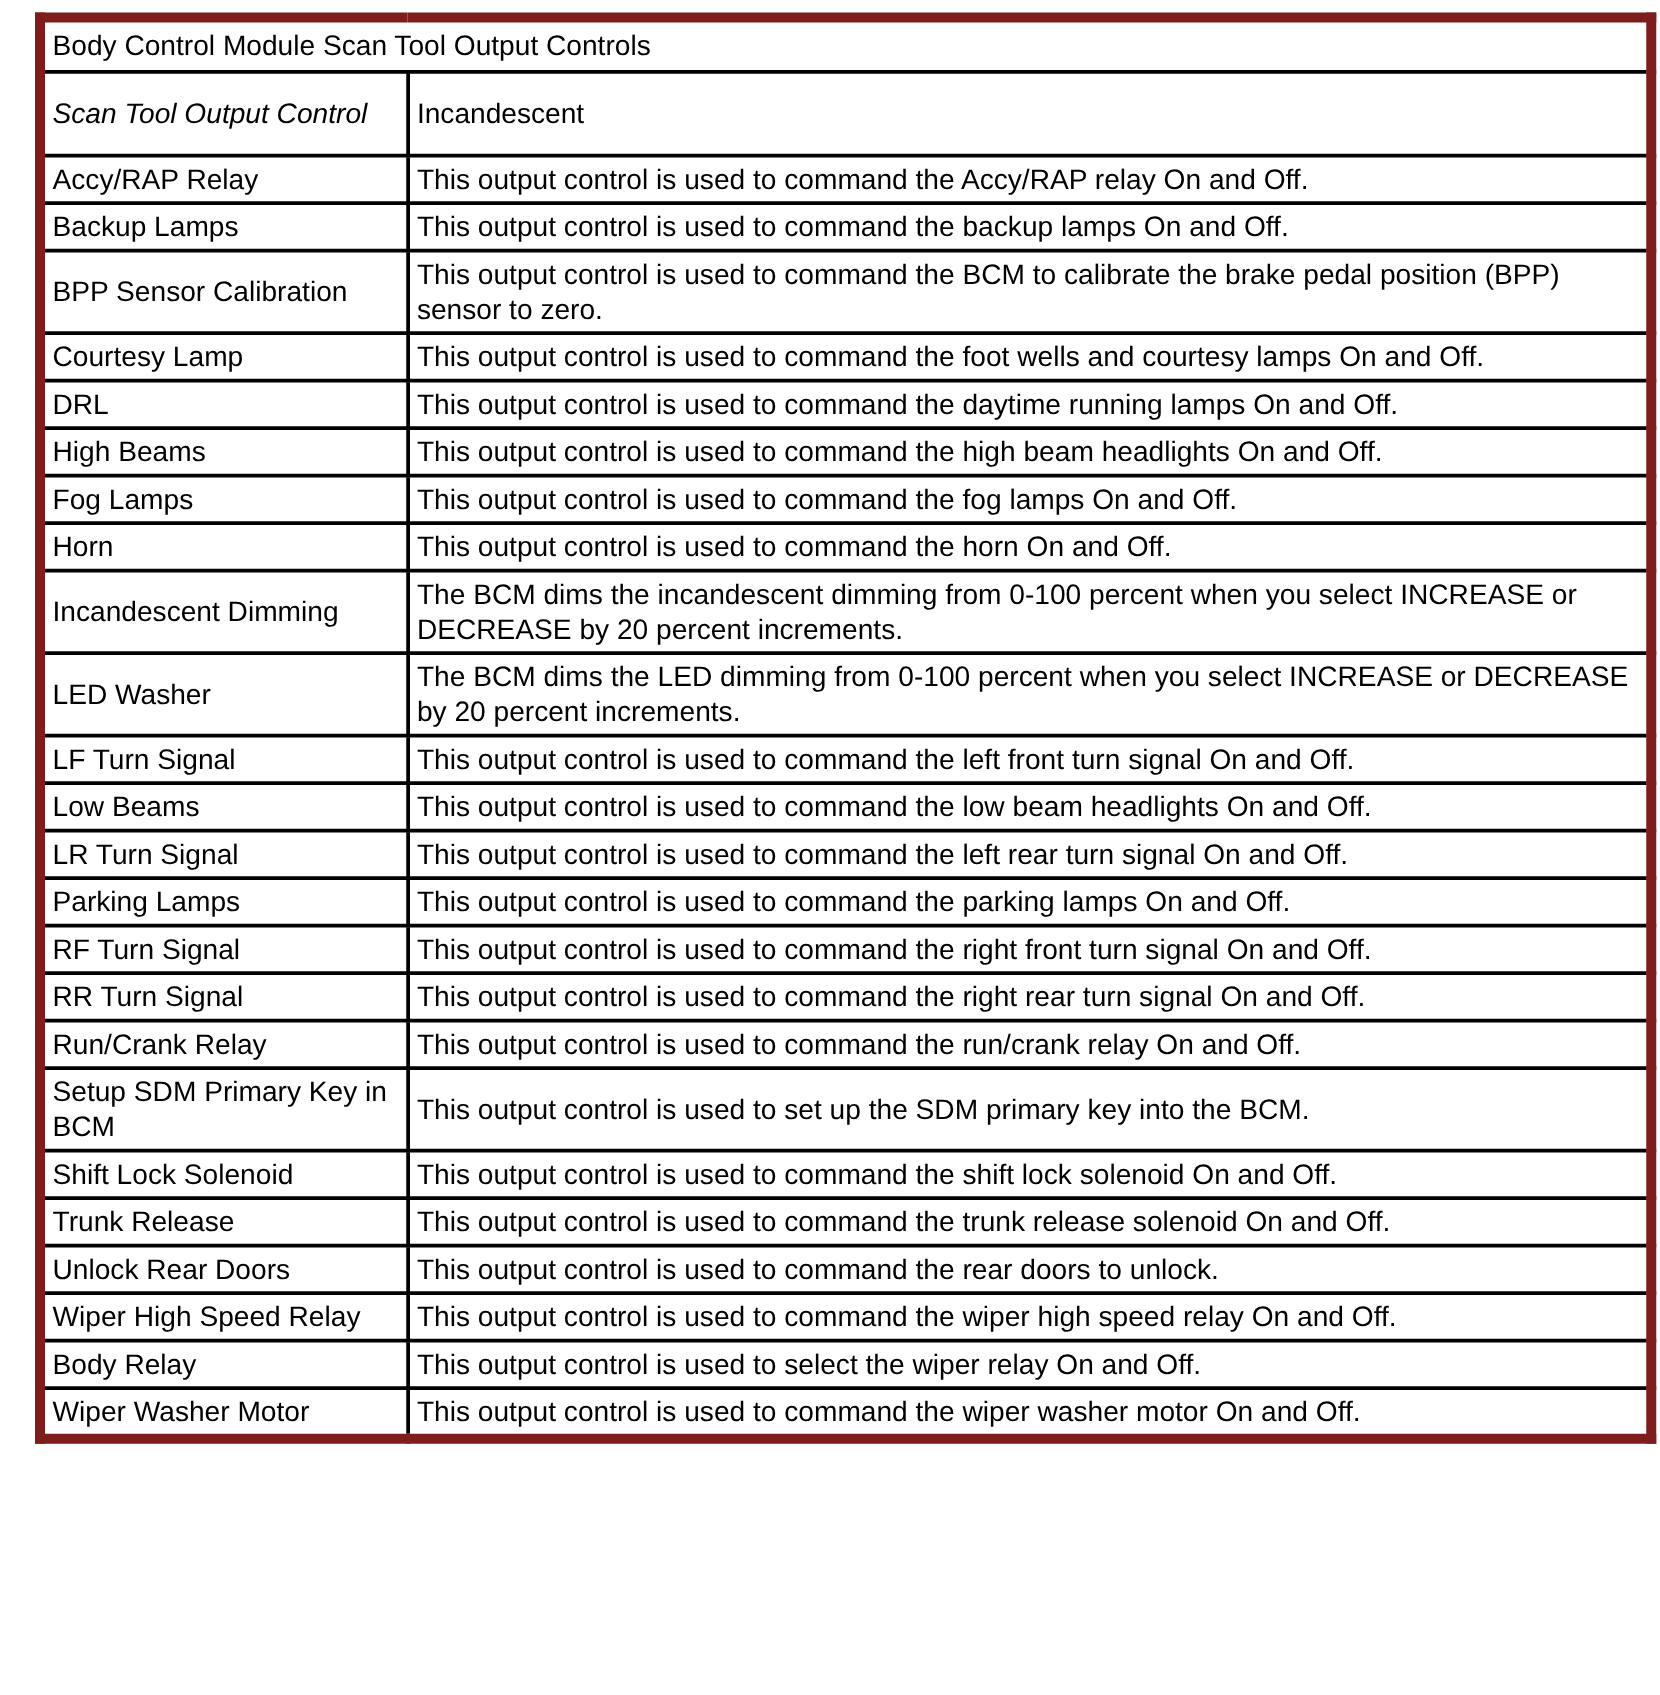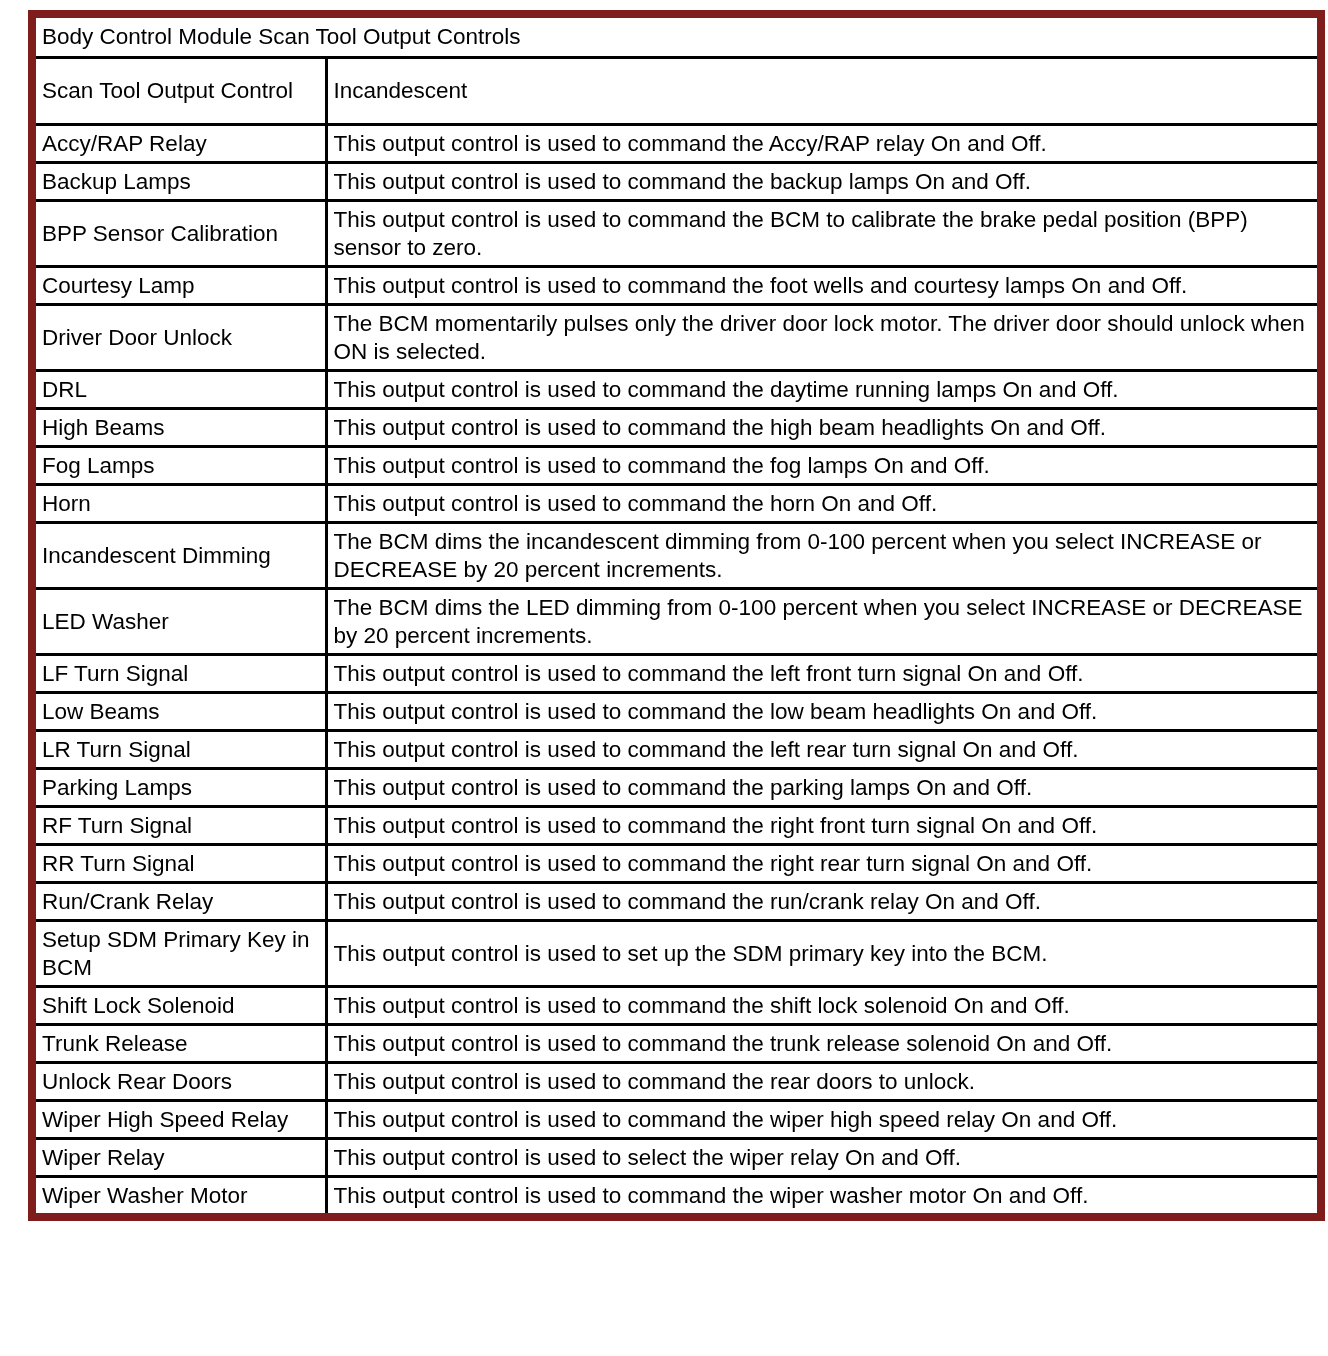--- a/index.html
+++ b/index.html
@@ -38,20 +38,21 @@
       text-align: center;
       font-weight: bold;
       height: 38px;
       padding: 0;
     }
     th.hdr-control {
       text-align: center;
       font-weight: bold;
       height: 64px;
       line-height: 28px;
+      font-style: italic;
     }
     th.hdr-desc {
       text-align: center;
       font-weight: bold;
       vertical-align: bottom;
       padding-bottom: 4px;
     }
     tr.r1 td { height: 35px; }
     tr.r2 td { height: 63px; }
   </style>
@@ -81,24 +82,20 @@
         <td>Backup Lamps</td>
         <td>This output control is used to command the backup lamps On and Off.</td>
       </tr>
     <tr class="r2">
         <td>BPP Sensor Calibration</td>
         <td>This output control is used to command the BCM to calibrate the brake pedal position (BPP) sensor to zero.</td>
       </tr>
     <tr class="r1">
         <td>Courtesy Lamp</td>
         <td>This output control is used to command the foot wells and courtesy lamps On and Off.</td>
-      </tr>
-    <tr class="r2">
-        <td>Driver Door Unlock</td>
-        <td>The BCM momentarily pulses only the driver door lock motor. The driver door should unlock when ON is selected.</td>
       </tr>
     <tr class="r1">
         <td>DRL</td>
         <td>This output control is used to command the daytime running lamps On and Off.</td>
       </tr>
     <tr class="r1">
         <td>High Beams</td>
         <td>This output control is used to command the high beam headlights On and Off.</td>
       </tr>
     <tr class="r1">
@@ -159,21 +156,21 @@
       </tr>
     <tr class="r1">
         <td>Unlock Rear Doors</td>
         <td>This output control is used to command the rear doors to unlock.</td>
       </tr>
     <tr class="r1">
         <td>Wiper High Speed Relay</td>
         <td>This output control is used to command the wiper high speed relay On and Off.</td>
       </tr>
     <tr class="r1">
-        <td>Wiper Relay</td>
+        <td>Body Relay</td>
         <td>This output control is used to select the wiper relay On and Off.</td>
       </tr>
     <tr class="r1">
         <td>Wiper Washer Motor</td>
         <td>This output control is used to command the wiper washer motor On and Off.</td>
       </tr>
   </tbody>
 </table>
 
 </body></html>

